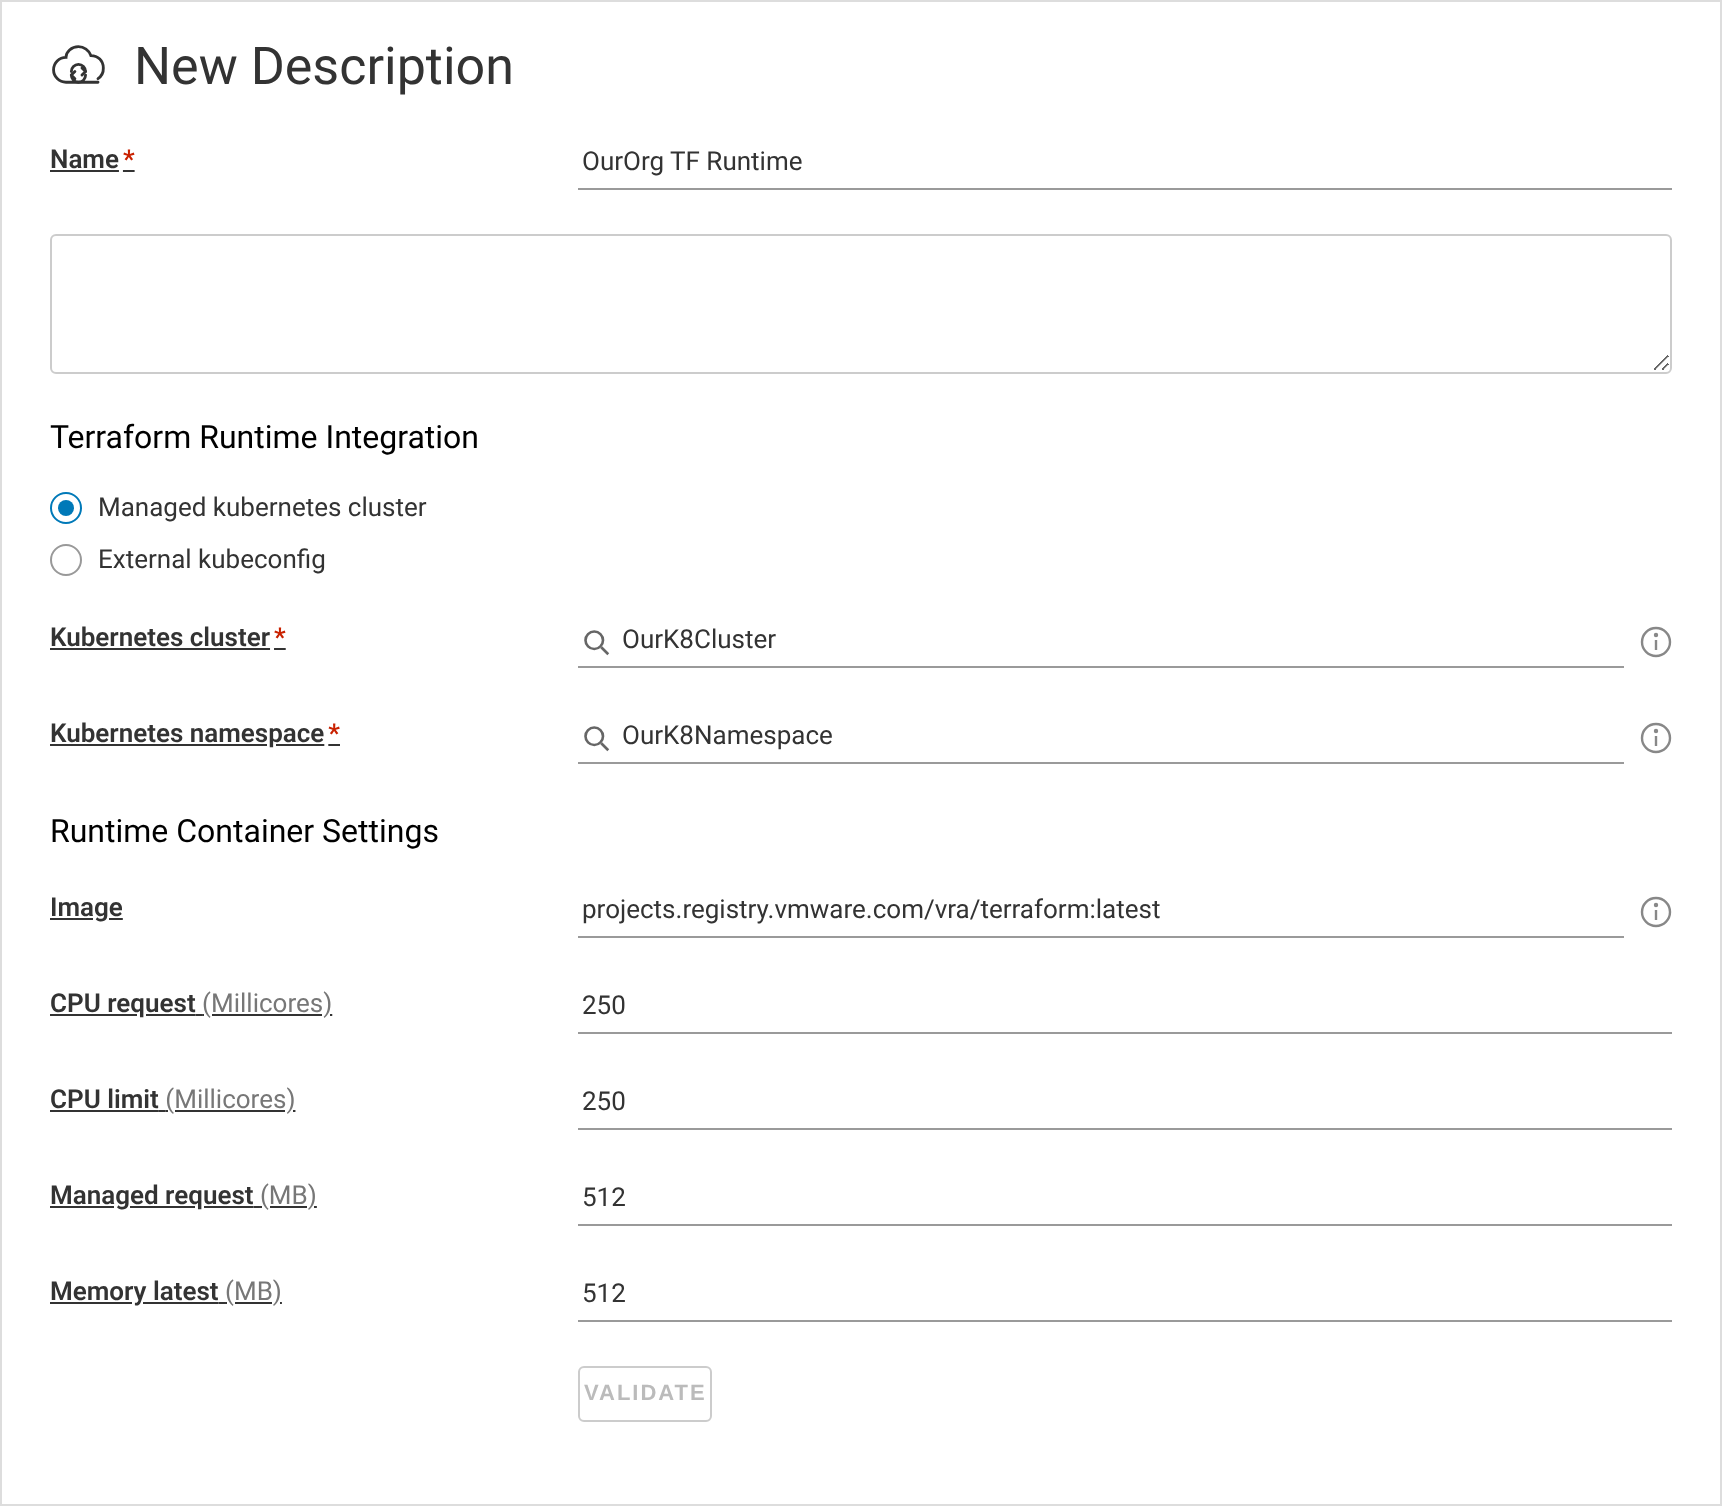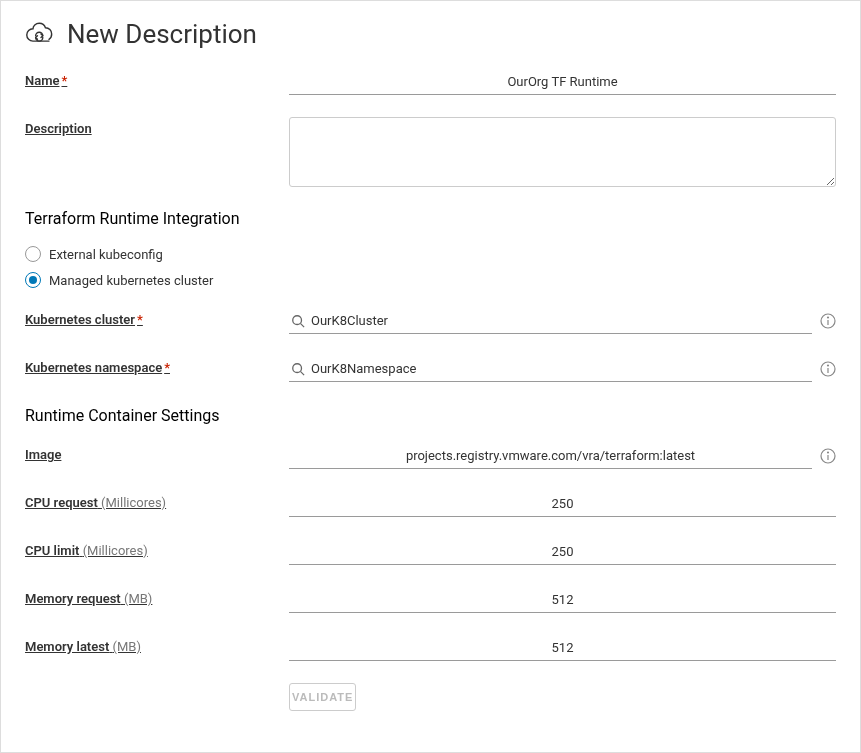--- a/index.html
+++ b/index.html
@@ -65,21 +65,20 @@
     }
     .text-input {
       width: 100%;
       border: none;
       border-bottom: 1px solid #9a9a9a;
       padding: 5px 2px;
       font-size: 13px;
       font-family: inherit;
       background: transparent;
       color: #333;
-      text-align: center;
     }
     .textarea-input {
       width: 100%;
       min-height: 70px;
       border: 1px solid #ccc;
       border-radius: 3px;
       padding: 6px;
       font-size: 13px;
       font-family: inherit;
       resize: both;
@@ -189,38 +188,37 @@
 <div class="form-row">
   <div class="label-col">
     <span>Name</span><span class="required">*</span>
   </div>
   <div class="input-col">
     <input type="text" class="text-input" value="OurOrg TF Runtime" style="">
   </div>
 </div>
 
 <div class="form-row">
-  <div class="label-col">Description</div>
   <div class="input-col">
     <textarea class="textarea-input" style=""></textarea>
   </div>
 </div>
 
 <div class="section-header">Terraform Runtime Integration</div>
 
 <div class="form-row">
   <div class="input-col">
     <div class="radio-group">
+      <label class="radio-option">
+        <span class="radio-circle checked"></span>
+        <span class="radio-label">Managed kubernetes cluster</span>
+      </label>
       <label class="radio-option">
         <span class="radio-circle"></span>
         <span class="radio-label">External kubeconfig</span>
-      </label>
-      <label class="radio-option">
-        <span class="radio-circle checked"></span>
-        <span class="radio-label">Managed kubernetes cluster</span>
       </label>
     </div>
   </div>
 </div>
 
 <div class="form-row">
   <div class="label-col">
     <span>Kubernetes cluster</span><span class="required">*</span>
   </div>
   <div class="input-col">
@@ -288,21 +286,21 @@
     <span>CPU limit</span>
     <span class="unit">(Millicores)</span>
   </div>
   <div class="input-col">
     <input type="text" class="text-input" value="250" style="">
   </div>
 </div>
 
 <div class="form-row">
   <div class="label-col">
-    <span>Memory request</span>
+    <span>Managed request</span>
     <span class="unit">(MB)</span>
   </div>
   <div class="input-col">
     <input type="text" class="text-input" value="512" style="">
   </div>
 </div>
 
 <div class="form-row">
   <div class="label-col">
     <span>Memory latest</span>

